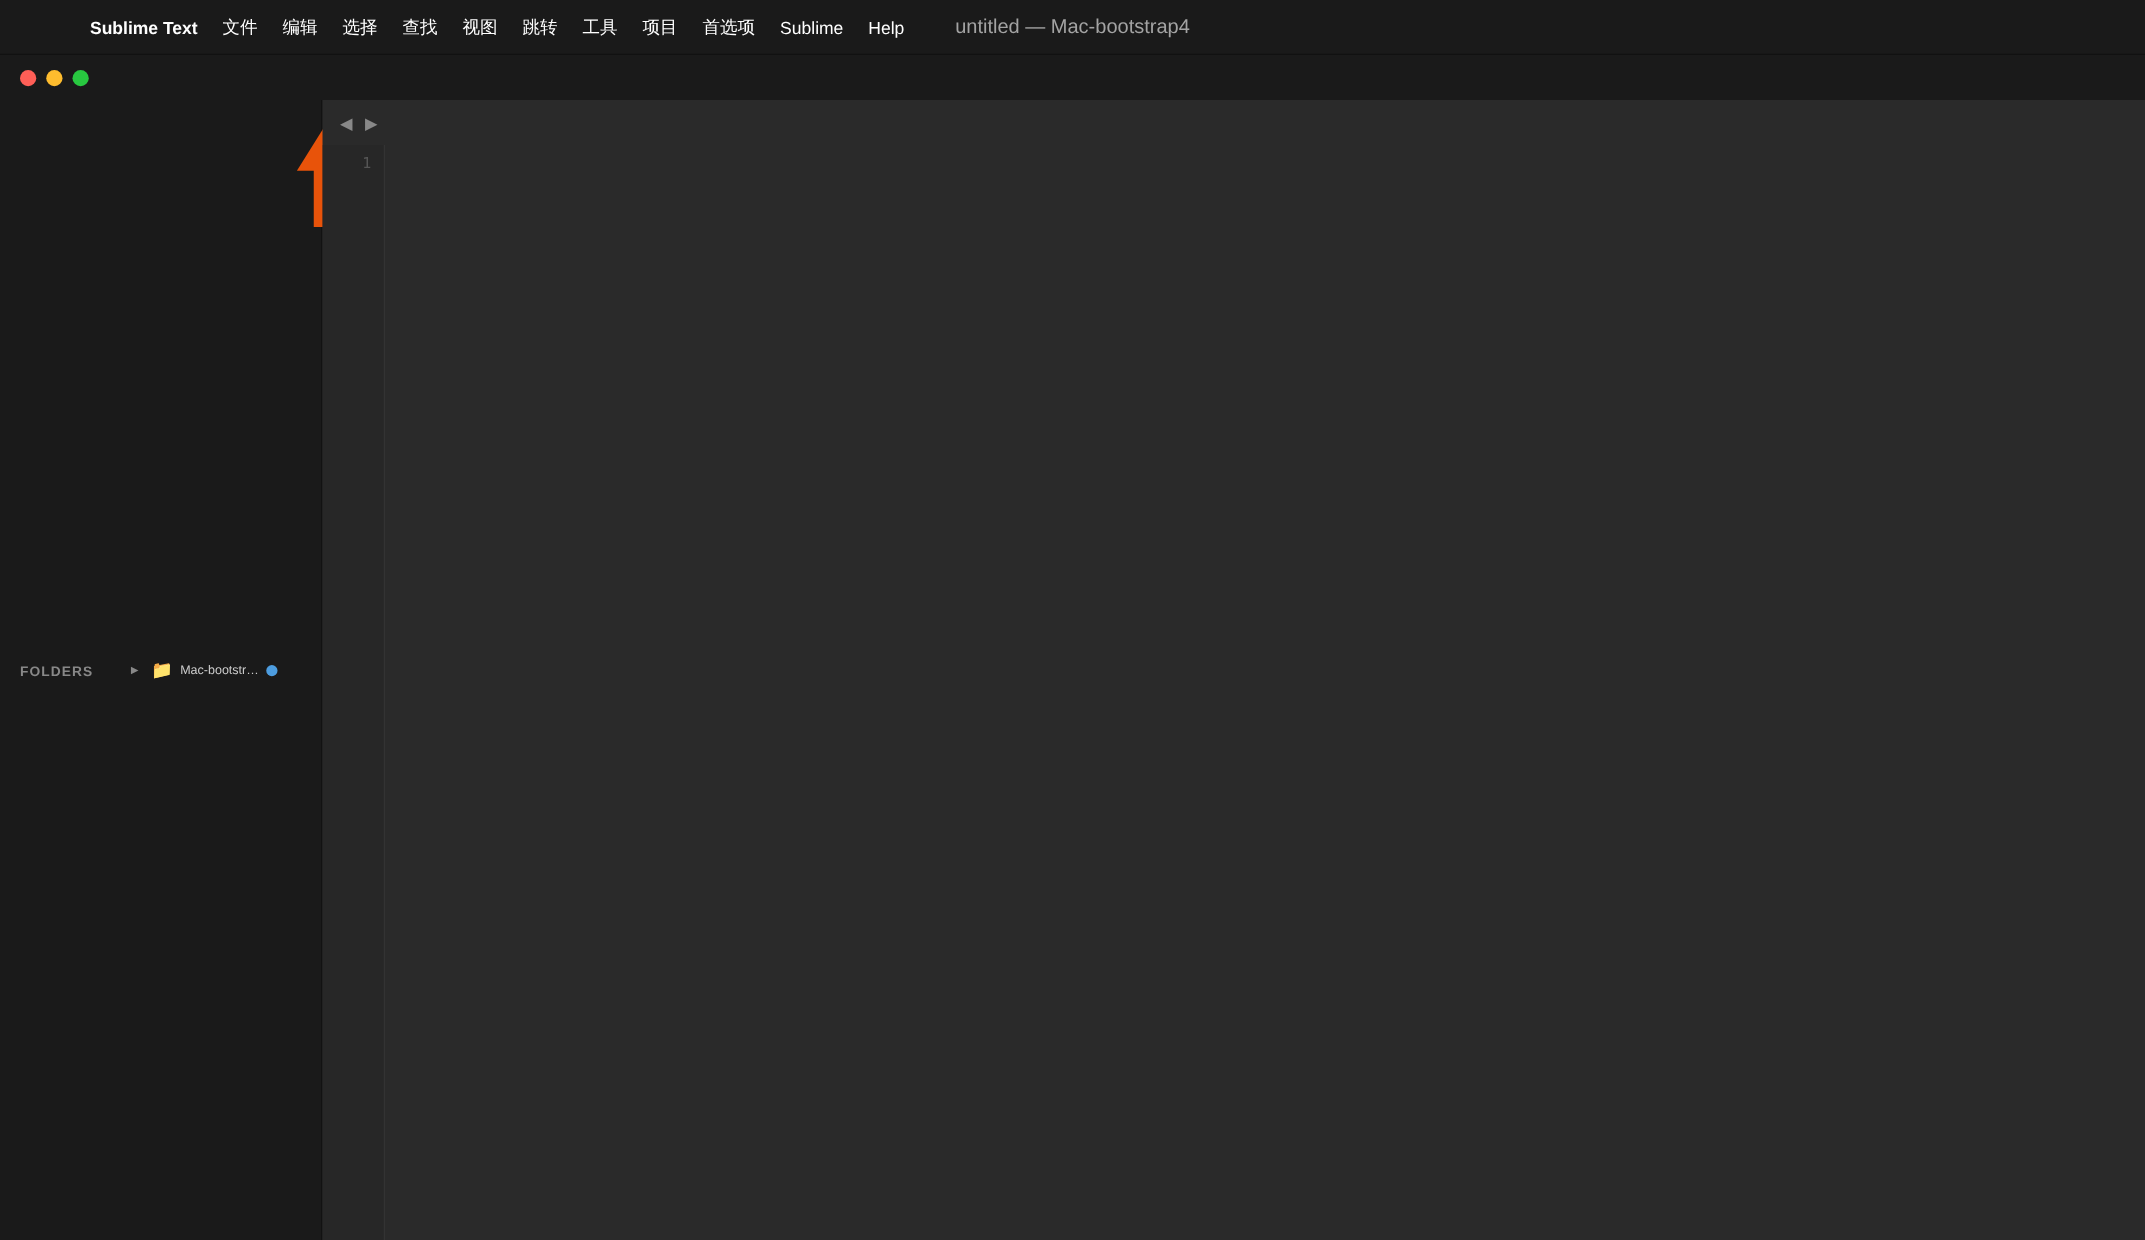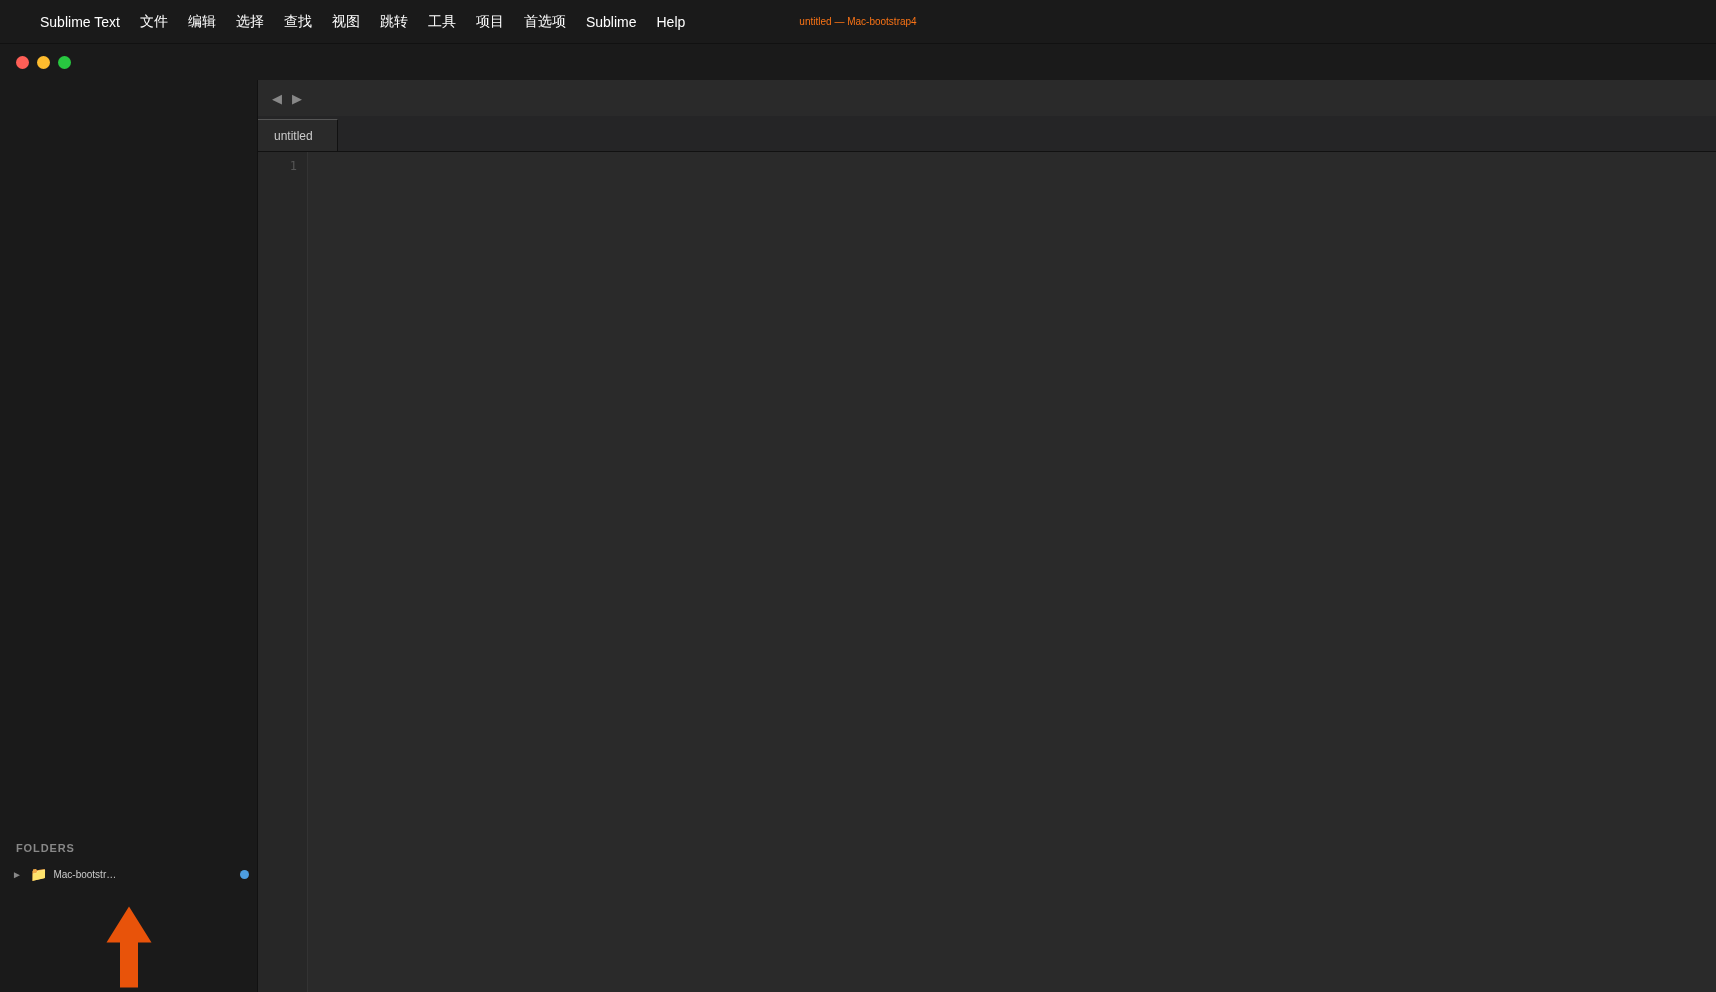--- a/index.html
+++ b/index.html
@@ -37,29 +37,30 @@
     }
 
     .menu-item {
       font-size: 14px;
       color: #fff;
       cursor: pointer;
       white-space: nowrap;
     }
 
     .menu-item.bold {
-      font-weight: 400;
+      font-weight: 700;
+      margin-left: 32px;
     }
 
     .window-title {
       position: absolute;
       left: 50%;
       transform: translateX(-50%);
-      font-size: 10px;
-      color: #f97316;
+      font-size: 16px;
+      color: #a3a3a3;
       white-space: nowrap;
     }
 
     
     .traffic-lights {
       width: 100%;
       height: 36px;
       background: #1a1a1a;
       display: flex;
       align-items: center;
@@ -84,22 +85,21 @@
       height: calc(992px - 80px);
     }
 
     
     .sidebar {
       width: 258px;
       min-width: 258px;
       background: #1a1a1a;
       border-right: 1px solid #111;
       display: flex;
-      flex-direction: column;
-      justify-content: flex-end;
+      flex-direction: row;
     }
 
     .sidebar-header {
       padding: 12px 16px 8px 16px;
       display: flex;
       align-items: center;
       justify-content: space-between;
     }
 
     .folders-label {
@@ -285,23 +285,20 @@
     </div>
   </div>
 
   <div class="editor-area">
 
     <div class="nav-arrows-row">
       <span class="nav-arrow">◀</span>
       <span class="nav-arrow">▶</span>
     </div>
 
-    <div class="tab-bar">
-      <div class="tab active">untitled</div>
-    </div>
 
     <div class="editor-content">
       <div class="line-numbers">
         <div>1</div>
       </div>
       <div class="code-area"></div>
     </div>
 
   </div>
 

